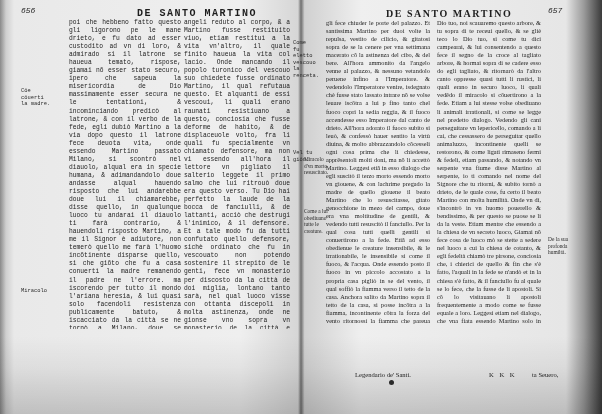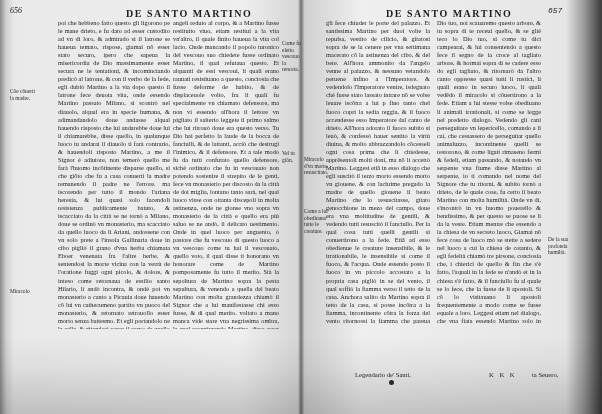--- a/index.html
+++ b/index.html
@@ -1,20 +1,20 @@
 <!DOCTYPE html>
 <html><head>
 <meta charset="utf-8">
 <style>
   html,body{margin:0;padding:0;}
   body{width:602px;height:414px;overflow:hidden;background:#5a5a5a;font-family:"Liberation Serif","DejaVu Serif",serif;}
   .scan{position:absolute;left:0;top:0;width:602px;height:414px;background:linear-gradient(90deg,#8a8a8a 0px,#cfcfcf 6px,#e9e9e9 14px,#efefef 40%,#d6d6d6 49.5%,#6f6f6f 50%,#d0d0d0 50.6%,#efefef 60%,#e6e6e6 94%,#9a9a9a 97%,#3a3a3a 100%);}
   .scan:after{content:"";position:absolute;left:0;right:0;bottom:0;height:78px;background:linear-gradient(180deg,rgba(0,0,0,0) 0%,rgba(0,0,0,0.05) 40%,rgba(0,0,0,0.18) 100%);}
   .page{position:absolute;top:0;height:414px;}
-  .left{left:6px;width:298px;}
+  .left{left:17px;width:298px;font-family:Liberation Mono, monospace;}
   .right{left:302px;width:300px;}
   .running-head{position:absolute;top:8px;font-size:10px;letter-spacing:1.5px;color:#1e1e1e;font-weight:bold;white-space:nowrap;}
   .folio{position:absolute;top:6px;font-size:8px;color:#1e1e1e;font-style:italic;}
   .col{position:absolute;font-size:6.3px;line-height:8.05px;color:#1c1c1c;text-align:justify;overflow:hidden;}
   .col p{margin:0;}
   .margin-note{position:absolute;font-size:5.4px;line-height:6.6px;color:#2a2a2a;width:30px;}
   .footer{position:absolute;font-size:6.6px;color:#222;white-space:nowrap;}
   .blot{position:absolute;width:5px;height:5px;border-radius:50%;background:#2a2a2a;}
 </style>
 </head>

